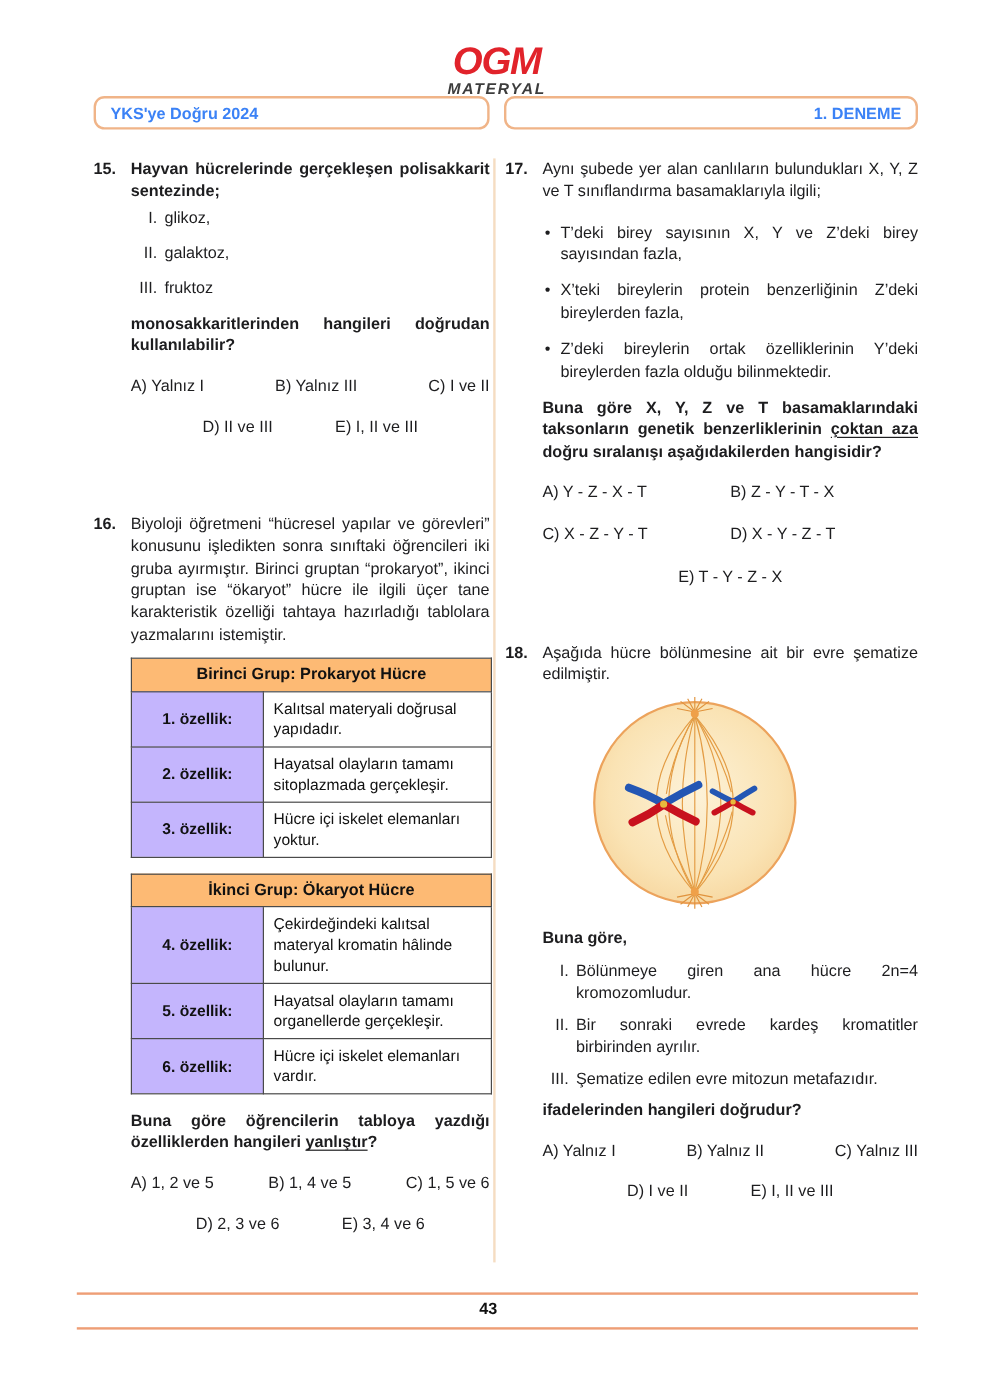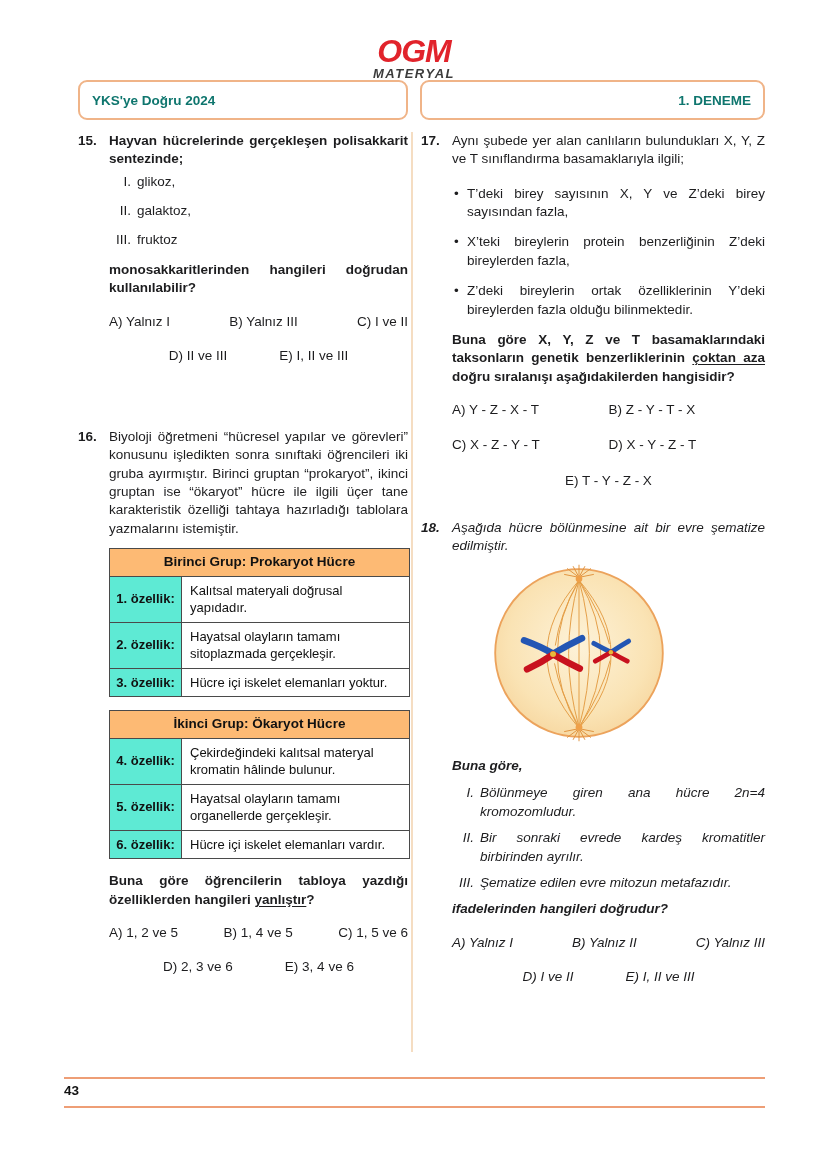--- a/index.html
+++ b/index.html
@@ -6,32 +6,32 @@
   html,body { background:#ffffff; }
   body {
     width:828px; height:1167px; position:relative; overflow:hidden;
     font-family:"Liberation Sans", sans-serif; color:#1d1d1f;
   }
   
   .logo { position:absolute; top:36px; left:0; right:0; text-align:center; }
   .logo-brand { font-size:32px; font-weight:bold; font-style:italic; color:#E1232B; line-height:0.95; letter-spacing:-1px; }
   .logo-sub { font-size:13px; font-weight:bold; font-style:italic; color:#3c3c3c; letter-spacing:1.5px; }
   
-  .header-box { position:absolute; top:80px; height:40px; border:2px solid #F0B488; border-radius:9px;
-    background:#fff; display:flex; align-items:center; font-weight:bold; font-size:13.5px; color:#0f766e; }
+  .header-box { position:absolute; top:80px; height:28px; border:2px solid #F0B488; border-radius:9px;
+    background:#fff; display:flex; align-items:center; font-weight:bold; font-size:13.5px; color:#3b82f6; }
   #hbox-left { left:78px; width:330px; padding-left:12px; }
   #hbox-right { left:420px; width:345px; justify-content:flex-end; padding-right:12px; }
   
   .divider { position:absolute; left:411px; top:132px; width:2px; height:920px; background:#F5DDC2; }
   
   .q { position:absolute; display:flex; gap:7px; font-size:13.5px; line-height:1.36; }
   #q15 { left:78px;  top:132px; width:330px; }
   #q16 { left:78px;  top:428px; width:330px; }
   #q17 { left:421px; top:132px; width:344px; }
-  #q18 { left:421px; top:519px; width:344px;font-style:italic; }
+  #q18 { left:421px; top:535px; width:344px; }
   .qnum { width:24px; font-weight:bold; flex:none; }
   .qbody { flex:1; min-width:0; }
   .justify { text-align:justify; }
   .bold { font-weight:bold; }
   .uline { text-decoration:underline; text-underline-offset:2px; }
   .para { margin-bottom:10px; }
   
   .roman-item { display:flex; margin:0 0 11px; }
   .roman-item .rnum { width:22px; text-align:right; margin-right:6px; flex:none; }
   .roman-tight .roman-item { margin-bottom:8px; }
@@ -41,31 +41,31 @@
   .bullet-text { flex:1; text-align:justify; }
   
   .opt-row3 { display:flex; justify-content:space-between; margin-top:15px; }
   .opt-row2 { display:flex; justify-content:center; gap:52px; margin-top:16px; }
   .opt-grid { display:grid; grid-template-columns:1fr 1fr; row-gap:17px; margin-top:15px; }
   .opt-center { display:flex; justify-content:center; margin-top:17px; }
   
   table.feature { width:301px; border-collapse:collapse; font-size:13px; margin:10px 0 13px; color:#111; }
   table.feature th, table.feature td { border:1.5px solid #4a4a4a; }
   table.feature th { background:#fdba74; font-weight:bold; text-align:center; padding:4px 2px; font-size:13.5px; }
-  table.feature td.lbl { background:#5eead4; font-weight:bold; text-align:center; width:72px; padding:4px 3px; }
+  table.feature td.lbl { background:#c4b5fd; font-weight:bold; text-align:center; width:110px; padding:4px 3px; }
   table.feature td.val { background:#fff; text-align:left; padding:5px 8px; line-height:1.35; }
   
   .diagram-wrap { margin:8px 0 10px 38px; width:178px; }
   
   .footer-line { position:absolute; left:64px; width:701px; height:2px; background:#EE9E76; }
   #fl-top { top:1077px; } #fl-bottom { top:1106px; }
   .footer-text { position:absolute; left:64px; width:701px; top:1083px;
     display:grid; grid-template-columns:1fr auto 1fr; font-weight:bold; font-size:13.5px; color:#111; align-items:center; }
   .footer-text .f-right { text-align:right; }
-  .footer-text .f-center { text-align:left; }
+  .footer-text .f-center { text-align:right; }
 </style>
 </head>
 <body>
 
 <div class="logo">
   <div class="logo-brand">OGM</div>
   <div class="logo-sub">MATERYAL</div>
 </div>
 
 <div class="header-box" id="hbox-left">

